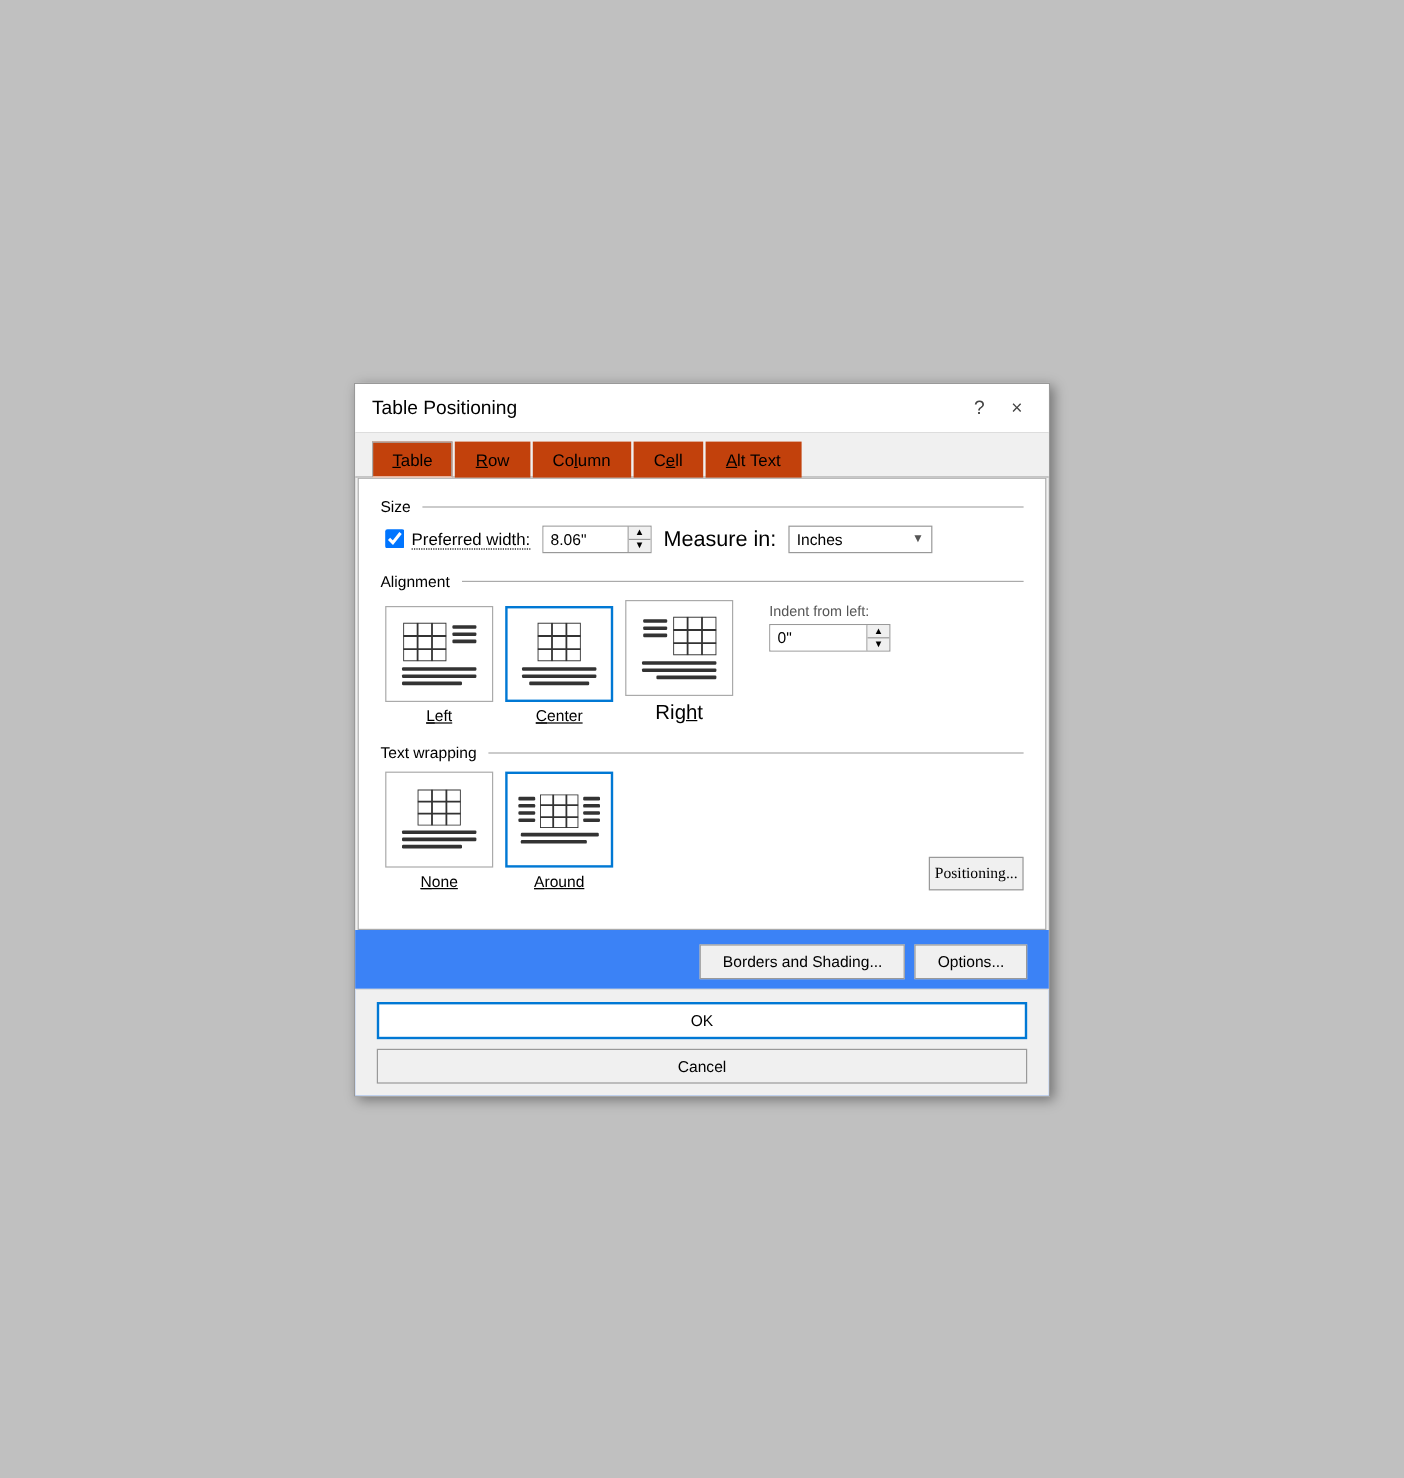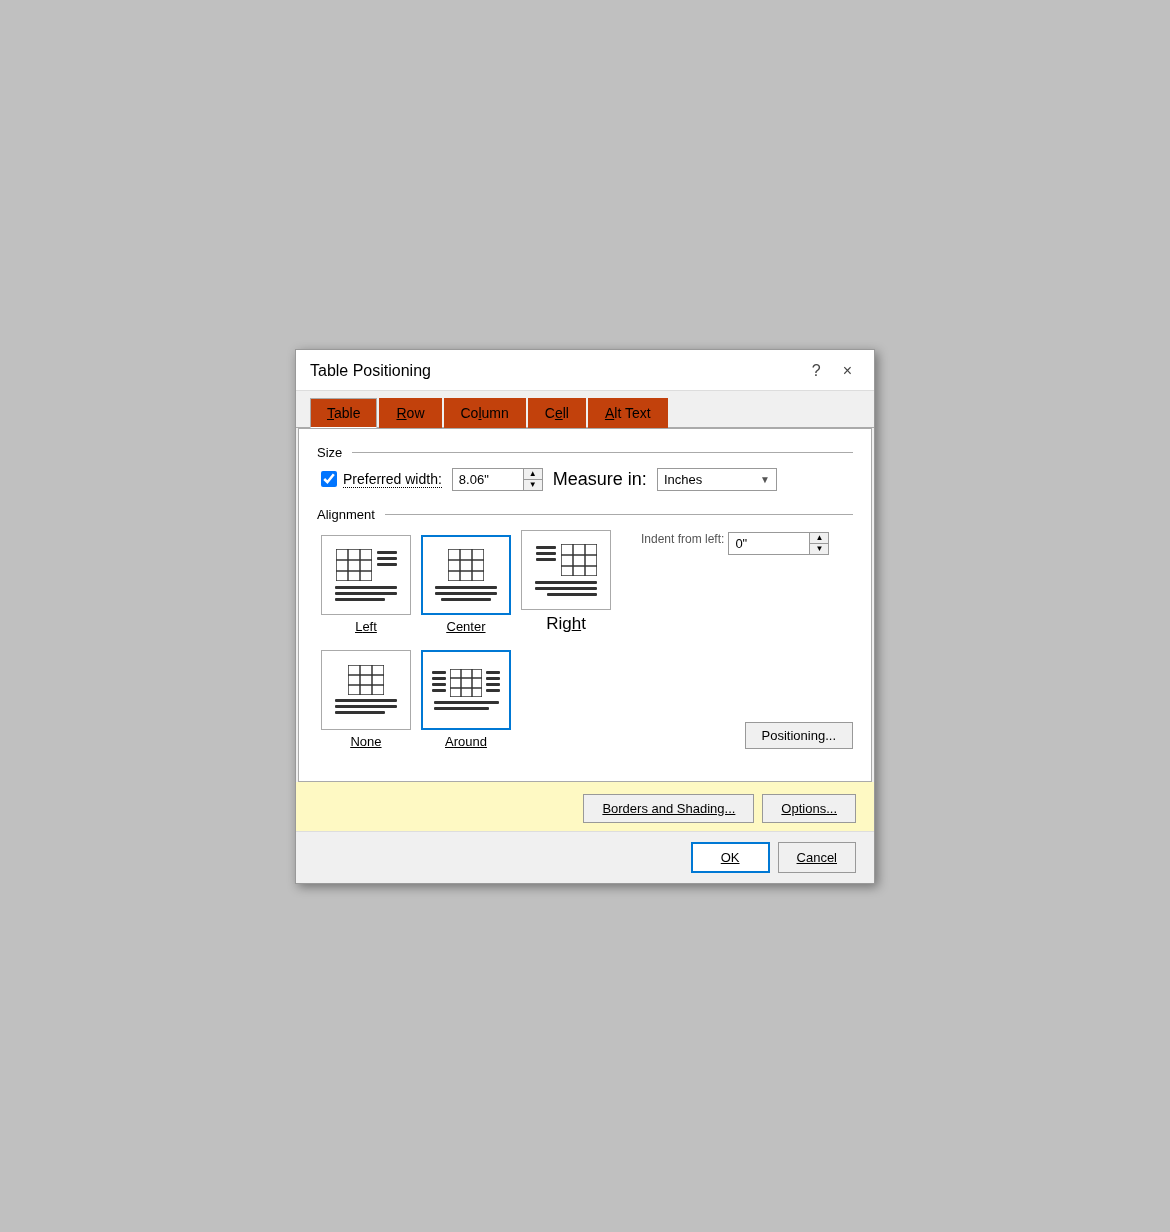--- a/index.html
+++ b/index.html
@@ -243,21 +243,21 @@
       font-size: 13px;
       text-decoration: underline;
     }
     .align-label-no-underline {
       font-size: 17px;
     }
 
     
     .indent-section {
       display: flex;
-      flex-direction: row;
+      flex-direction: column;
       gap: 4px;
       margin-left: 20px;
       align-self: flex-start;
       padding-top: 2px;
     }
 
     .indent-label {
       font-size: 12px;
       color: #555;
     }
@@ -292,36 +292,37 @@
       justify-content: center;
     }
 
     .wrap-icon-box.selected {
       border: 2px solid #0078d4;
     }
 
     
     .positioning-btn {
       margin-left: auto;
-      padding: 5px 16px;
+      padding: 5px 4px;
       background: #f0f0f0;
       border: 1px solid #999;
       cursor: pointer;
       font-size: 13px;
-      font-family: Liberation Sans, sans-serif;
+      font-family: Liberation Serif, serif;
     }
 
     
     .bottom-row {
       padding: 10px 18px;
       display: flex;
       gap: 8px;
       justify-content: flex-end;
       background: #f0f0f0;
       border-top: 1px solid #ddd;
+      flex-direction: column;
     }
 
     .action-btn {
       padding: 6px 18px;
       background: #f0f0f0;
       border: 1px solid #999;
       cursor: pointer;
       font-size: 13px;
       font-family: inherit;
     }
@@ -330,24 +331,23 @@
       padding: 6px 28px;
       background: #fff;
       border: 2px solid #0078d4;
       cursor: pointer;
       font-size: 13px;
       font-family: inherit;
     }
 
     
     .dialog-footer {
-      background: #fef9c3;
-      display: flex;
-      flex-direction: column;
-      text-decoration: underline;
+      background: #3b82f6;
+      display: flex;
+      flex-direction: column;
     }
 
     .borders-options-row {
       padding: 12px 18px 8px 18px;
       display: flex;
       gap: 8px;
       justify-content: flex-end;
     }
   </style>
 </head>
@@ -496,20 +496,23 @@
               <button class="spin-btn">▲</button>
               <button class="spin-btn">▼</button>
             </div>
           </div>
         </div>
 
       </div>
     </div>
 
     <div class="wrapping-section">
+      <div class="section-label">
+        <span>Text wrapping</span>
+      </div>
       <div class="wrap-row">
 
         <div class="wrap-btn">
           <div class="wrap-icon-box">
             <div style="display:flex;flex-direction:column;align-items:center;gap:4px;padding:6px;">
               <svg width="36" height="30" viewBox="0 0 36 30">
                 <rect x="0" y="0" width="36" height="30" fill="none" stroke="#333" stroke-width="1.5"></rect>
                 <line x1="12" y1="0" x2="12" y2="30" stroke="#333" stroke-width="1.5"></line>
                 <line x1="24" y1="0" x2="24" y2="30" stroke="#333" stroke-width="1.5"></line>
                 <line x1="0" y1="10" x2="36" y2="10" stroke="#333" stroke-width="1.5"></line>

